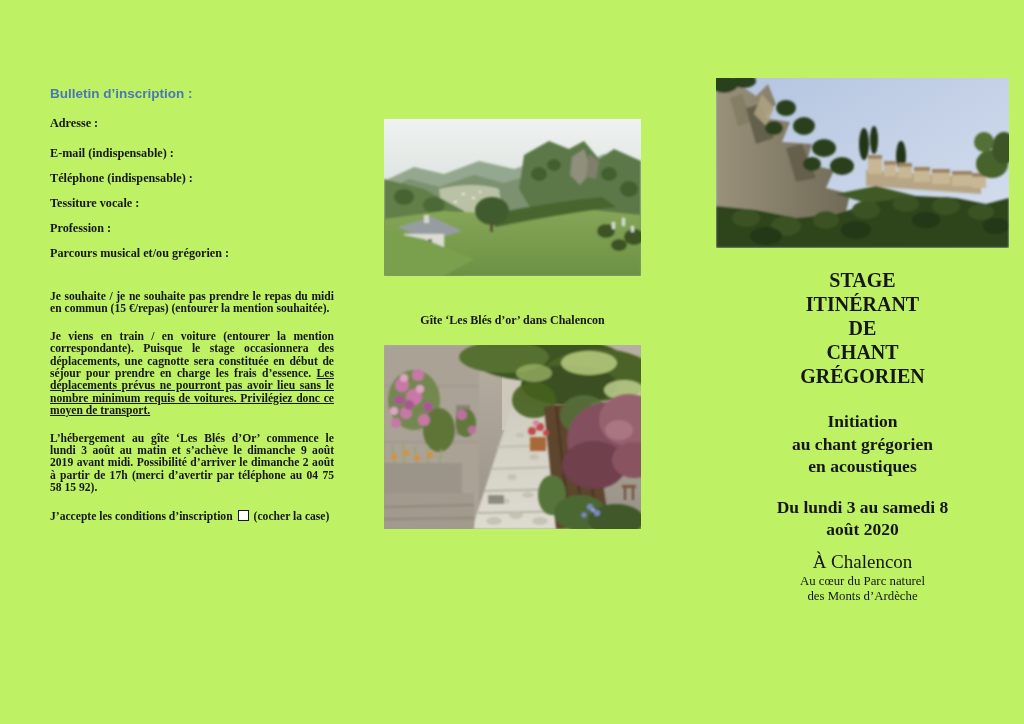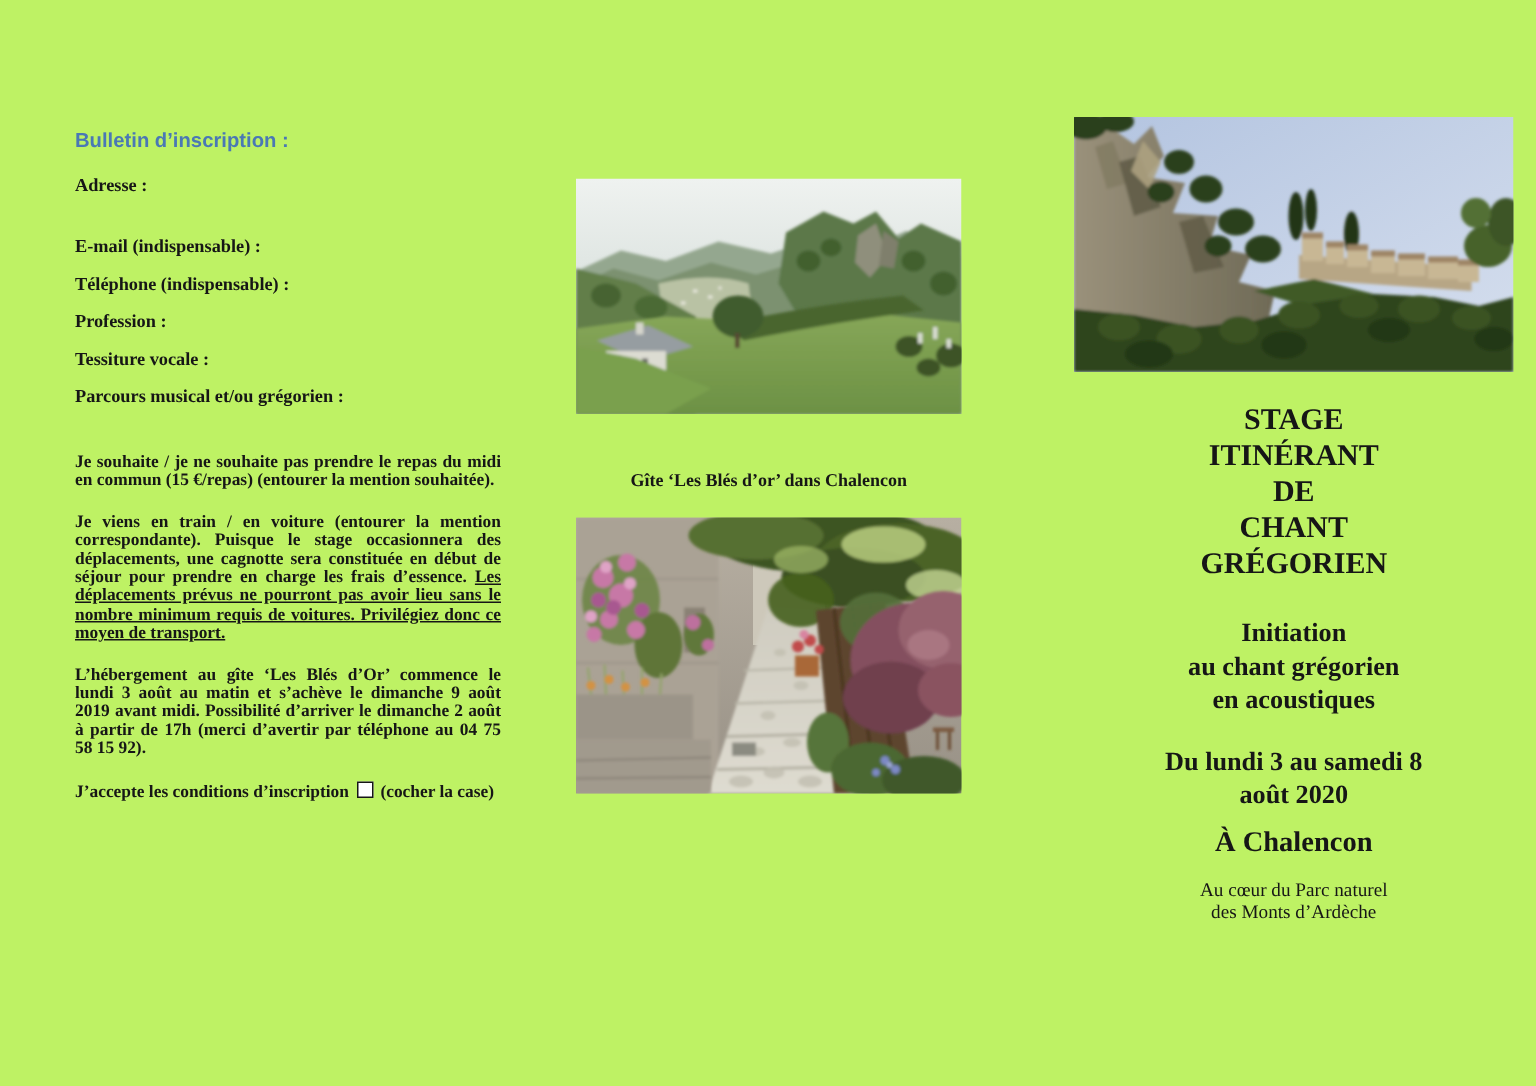--- a/index.html
+++ b/index.html
@@ -4,55 +4,55 @@
 <style>
   html,body{margin:0;padding:0;background:#ffffff;}
   .page{position:relative;width:1024px;height:724px;background:#bef264;overflow:hidden;
         font-family:"Liberation Serif",serif;color:#161616;}
 
   
   .col-left{position:absolute;left:50px;top:86px;width:284px;}
   .bulletin-heading{font-family:"Liberation Sans",sans-serif;font-weight:700;
         font-size:13.5px;line-height:15px;color:#4a78b5;margin:0 0 15px 0;}
   .field{font-weight:700;font-size:12.2px;line-height:14px;margin:0 0 11px 0;}
-  .field.gap-lg{margin-bottom:27px;}
+  .field.gap-lg{margin-bottom:16px;}
   .para{font-weight:700;font-size:11.6px;line-height:12.4px;text-align:justify;
         margin:0 0 15px 0;}
   .para.first{margin-top:31px;}
   .para .ul{text-decoration:underline;margin-top:37px;}
   .checkbox{display:inline-block;width:9px;height:9px;border:1.3px solid #161616;
         margin:0 5px;vertical-align:-1px;background:#fff;}
 
   
   .col-mid{position:absolute;left:384px;top:119px;width:257px;text-align:center;}
   .photo{display:block;}
   .caption{font-weight:700;font-size:12px;line-height:21px;margin:34px 0 0 0;}
   .photo-bottom{margin-top:14px;}
 
   
   .col-right{position:absolute;left:716px;top:78px;width:293px;text-align:center;}
   .main-title{font-weight:700;font-size:20px;line-height:24px;margin-top:20px;white-space:pre-line;}
   .subtitle{font-weight:700;font-size:17.5px;line-height:22.5px;margin-top:22px;white-space:pre-line;}
   .dates{font-weight:700;font-size:17.5px;line-height:22.5px;margin-top:18px;white-space:pre-line;}
-  .location{font-weight:700;font-size:19px;line-height:22px;margin-top:10px;}
-  .location-note{font-size:12.8px;line-height:15.5px;margin-top:13px;white-space:pre-line;}
+  .location{font-weight:400;font-size:19px;line-height:22px;margin-top:10px;}
+  .location-note{font-size:12.8px;line-height:15.5px;margin-top:1px;white-space:pre-line;}
 </style>
 </head>
 <body>
 
 <div class="page">
 
   <section class="col-left">
     <h2 class="bulletin-heading">Bulletin d’inscription :</h2>
 
     <div class="field gap-lg">Adresse :</div>
     <div class="field">E-mail (indispensable) :</div>
     <div class="field">Téléphone (indispensable) :</div>
+    <div class="field">Tessiture vocale :</div>
     <div class="field">Profession :</div>
-    <div class="field">Tessiture vocale :</div>
     <div class="field">Parcours musical et/ou grégorien :</div>
 
     <p class="para first">Je souhaite / je ne souhaite pas prendre le repas du midi en commun (15 €/repas) (entourer la mention souhaitée).</p>
 
     <p class="para"><span>Je viens en train / en voiture (entourer la mention correspondante). Puisque le stage occasionnera des déplacements, une cagnotte sera constituée en début de séjour pour prendre en charge les frais d’essence. </span><span class="ul">Les déplacements prévus ne pourront pas avoir lieu sans le nombre minimum requis de voitures. Privilégiez donc ce moyen de transport.</span></p>
 
     <p class="para">L’hébergement au gîte ‘Les Blés d’Or’ commence le lundi 3 août au matin et s’achève le dimanche 9 août 2019 avant midi. Possibilité d’arriver le dimanche 2 août à partir de 17h (merci d’avertir par téléphone au 04 75 58 15 92).</p>
 
     <p class="para"><span>J’accepte les conditions d’inscription</span><span class="checkbox"></span><span>(cocher la case)</span></p>
 

